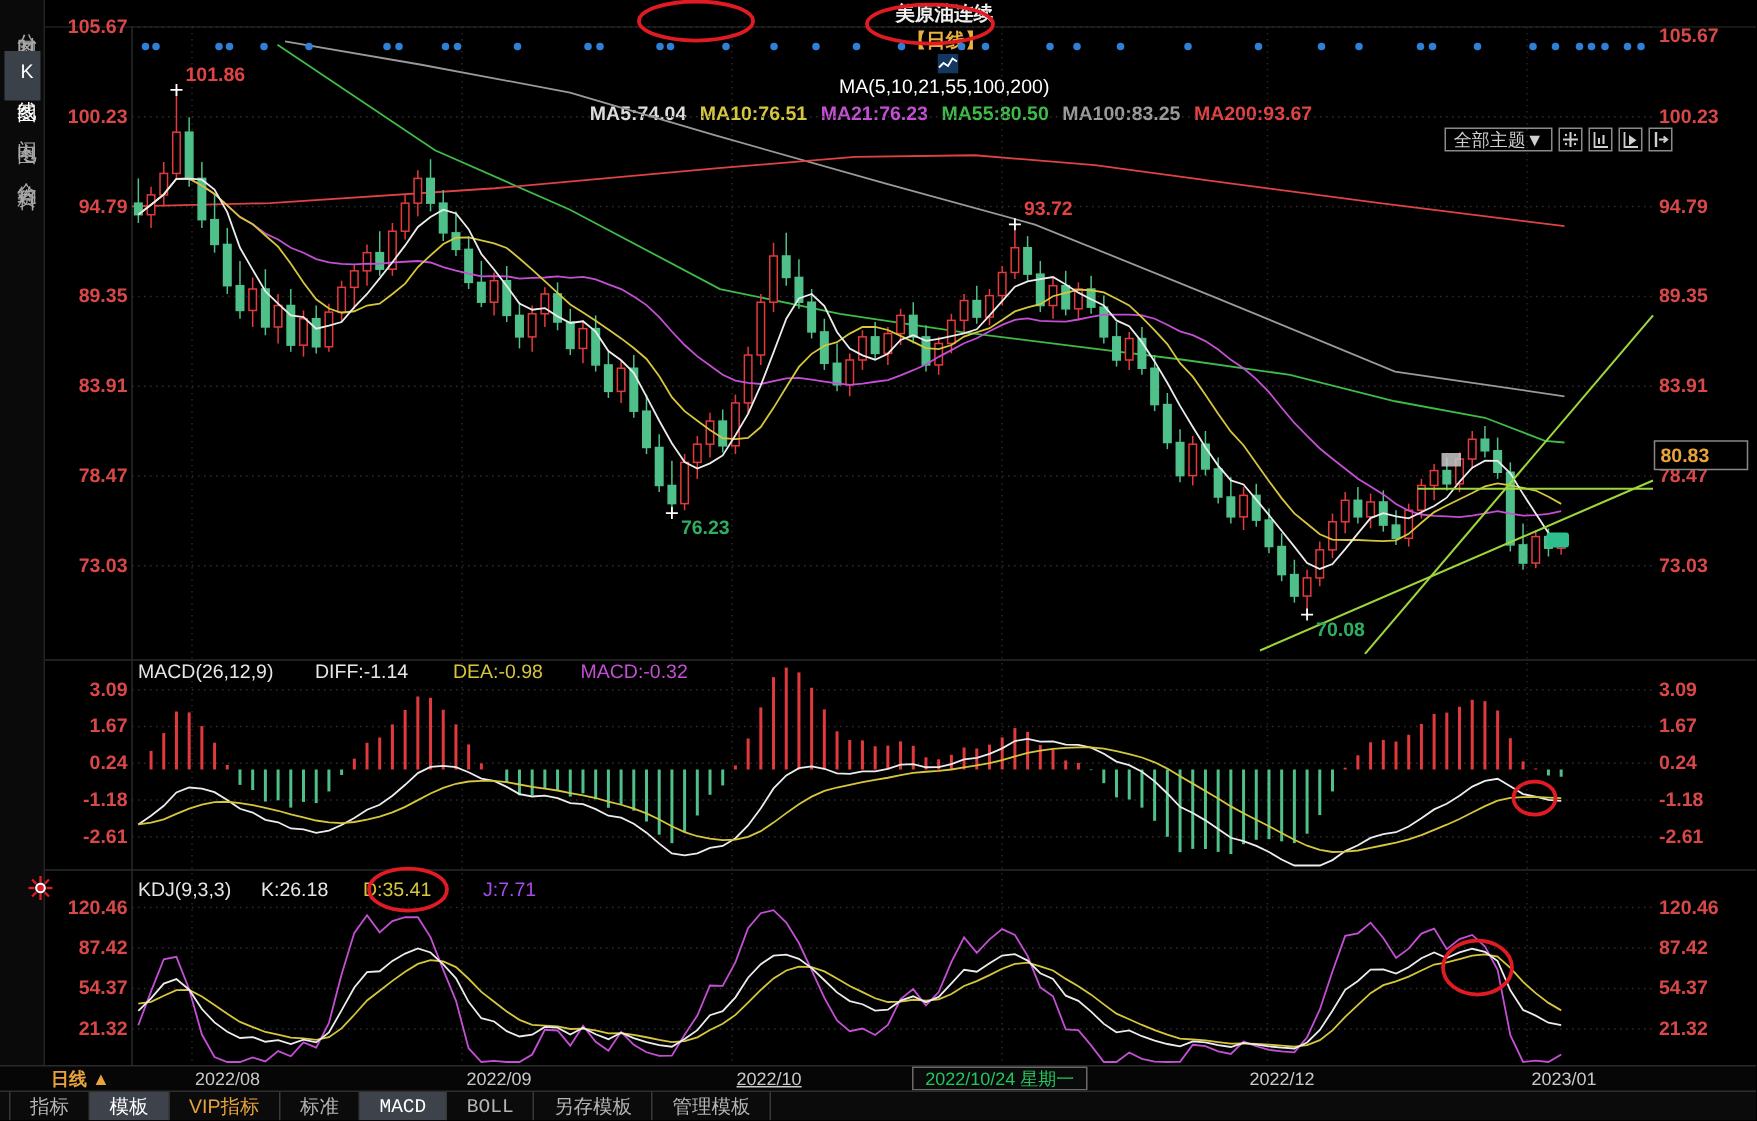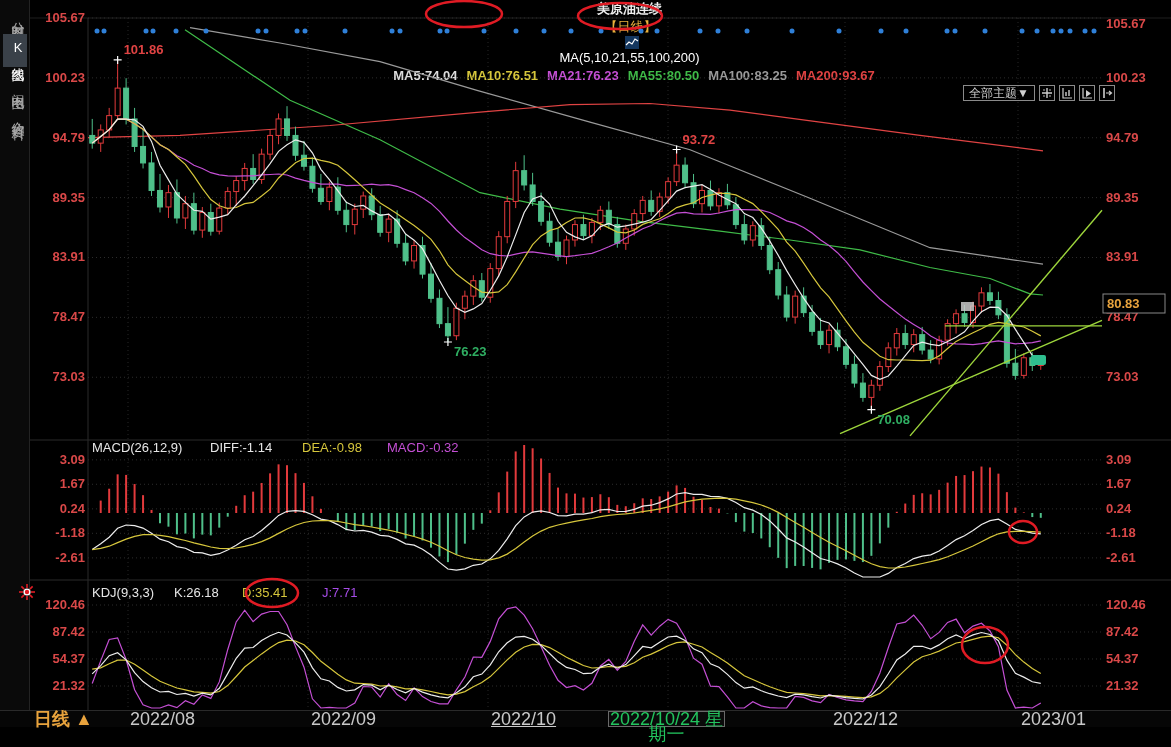--- a/index.html
+++ b/index.html
@@ -3,38 +3,38 @@
 <meta charset="utf-8">
 <style>
   html,body{margin:0;padding:0;background:#000;}
   *{box-sizing:border-box;}
   .screen{position:relative;width:1171px;height:747px;background:#000;overflow:hidden;
     font-family:"Liberation Sans",sans-serif;color:#ddd;}
   
   .topbar{position:absolute;left:30px;top:0;width:1141px;height:18px;background:#000;
     display:flex;align-items:center;padding-left:58px;font-size:13px;line-height:18px;white-space:nowrap;z-index:2;flex-direction:column;}
   .topbar .sym{color:#efefef;font-weight:bold;}
-  .topbar .period{color:#e8b03c;font-weight:normal;margin-left:2px;}
+  .topbar .period{color:#e8b03c;font-weight:bold;margin-left:2px;}
   .topbar .mini-icon{display:inline-flex;margin:0 4px 0 8px;}
   .topbar .magroup{color:#ffffff;}
   .topbar .mav{margin-left:9px;font-weight:bold;}
   .topbar .right{margin-left:auto;display:flex;align-items:center;gap:4px;padding-right:56px;}
   .theme-btn{background:#000;border:1px solid #8a8a8a;color:#cfcfcf;font-size:12px;height:16px;
     line-height:13px;padding:0 5px;font-family:inherit;cursor:pointer;}
   .ticon{width:16px;height:16px;background:#000;border:1px solid #8a8a8a;padding:1px;display:inline-flex;
     align-items:center;justify-content:center;cursor:pointer;}
   
   .sidebar{position:absolute;left:0;top:0;width:30px;height:710px;background:#0a0a0a;
     border-right:1px solid #232323;z-index:2;display:flex;flex-direction:column;align-items:center;padding-top:6px;}
   .side-item{writing-mode:vertical-rl;text-orientation:upright;letter-spacing:2px;color:#a8a8a8;
     font-size:13px;padding:6px 0;margin-bottom:10px;width:24px;text-align:center;cursor:pointer;}
   .side-item.sel{background:#3a4149;color:#fff;}
   
   .daterow{position:absolute;left:0;top:710px;width:1171px;height:17px;background:#060606;
-    border-top:1px solid #2a2a2a;z-index:2;font-size:18px;line-height:17px;}
+    border-top:1px solid #2a2a2a;z-index:2;font-size:12px;line-height:17px;}
   .period-pill{position:absolute;left:34px;top:0;color:#e8a33d;font-weight:bold;cursor:pointer;}
   .datelabel{position:absolute;top:0;color:#c9c9c9;}
   .cross-date{position:absolute;top:0;height:16px;border:1px solid #6a6a6a;background:#0a0a0a;
     color:#22c55e;text-align:center;line-height:15px;}
   .toolbar{position:absolute;left:0;top:727px;width:1171px;height:20px;background:#0b0b0b;
     border-top:1px solid #2f2f2f;display:flex;align-items:stretch;z-index:2;font-size:13px;}
   .tab{padding:0 13px;line-height:19px;color:#b5b5b5;border-right:1px solid #383838;cursor:pointer;white-space:nowrap;}
   .tab:first-child{border-left:1px solid #383838;margin-left:6px;}
   .tab.selected{background:#3e434b;color:#fff;}
   .tab.vip{color:#e8a33d;}
@@ -96,20 +96,30 @@
       <div class="side-item">闪电图</div>
       <div class="side-item">合约资料</div>
     </aside>
 
   <div class="daterow">
     <span class="period-pill">日线 ▲</span>
     <span id="date-labels"><span class="datelabel" style="left: 130px;">2022/08</span><span class="datelabel" style="left: 311px;">2022/09</span><span class="datelabel" style="left: 491px; text-decoration: underline;">2022/10</span><span class="datelabel" style="left: 833px;">2022/12</span><span class="datelabel" style="left: 1021px;">2023/01</span></span>
     <span class="cross-date" id="cross-date" style="left: 608px; width: 117px;">2022/10/24 星期一</span>
   </div>
 
+  <div class="toolbar" id="bottom-tabs">
+      <span class="tab ">指标</span>
+      <span class="tab selected">模板</span>
+      <span class="tab vip">VIP指标</span>
+      <span class="tab ">标准</span>
+      <span class="tab selected mono">MACD</span>
+      <span class="tab  mono">BOLL</span>
+      <span class="tab ">另存模板</span>
+      <span class="tab ">管理模板</span>
+    </div>
 
   <svg id="chart" width="1171" height="747" viewBox="0 0 1171 747">
       <line x1="30" y1="18" x2="1171" y2="18" stroke="#1e1e1e" stroke-width="1"></line>
       <line x1="30" y1="440" x2="1171" y2="440" stroke="#2a2a2a" stroke-width="1"></line>
       <line x1="30" y1="580" x2="1171" y2="580" stroke="#2a2a2a" stroke-width="1"></line>
       <line x1="88" y1="18" x2="88" y2="710" stroke="#2a2a2a" stroke-width="1"></line>
       <line x1="128" y1="18" x2="128" y2="710" stroke="#262626" stroke-width="1" stroke-dasharray="1 3"></line>
       <line x1="308" y1="18" x2="308" y2="710" stroke="#262626" stroke-width="1" stroke-dasharray="1 3"></line>
       <line x1="488" y1="18" x2="488" y2="710" stroke="#262626" stroke-width="1" stroke-dasharray="1 3"></line>
       <line x1="845" y1="18" x2="845" y2="710" stroke="#262626" stroke-width="1" stroke-dasharray="1 3"></line>

